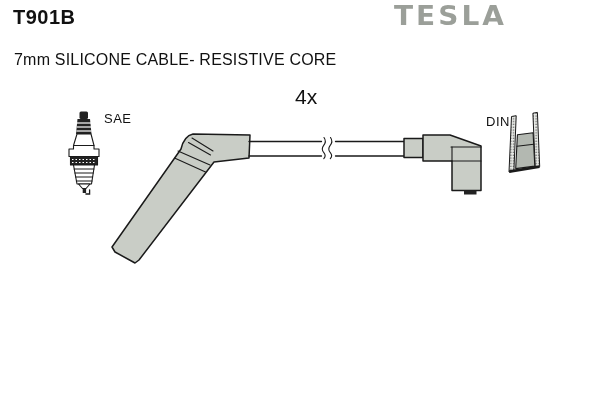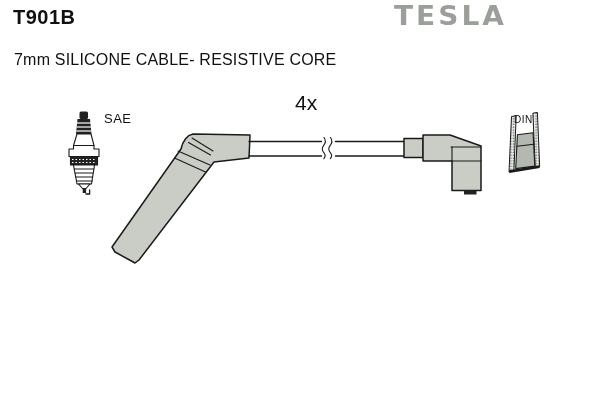--- a/index.html
+++ b/index.html
@@ -3,23 +3,23 @@
 <meta charset="utf-8">
 <style>
   html,body{margin:0;padding:0;background:#fff;}
   .stage{position:relative;width:600px;height:400px;background:#ffffff;overflow:hidden;
          font-family:"Liberation Sans", sans-serif;color:#111;}
   .lbl{position:absolute;line-height:1;white-space:nowrap;}
   .part-number{left:13px;top:7px;font-size:20px;font-weight:bold;letter-spacing:.5px;}
   .subtitle{left:14px;top:28px;font-size:16px;letter-spacing:.2px;margin-top:24px;}
   .brand{left:394px;top:4px;font-size:28px;font-weight:bold;letter-spacing:3px;
          font-family:"DejaVu Sans", sans-serif;color:#9b9f99;transform:scaleY(.92);transform-origin:top left;}
-  .qty{left:295px;top:92px;font-size:21px;}
+  .qty{left:295px;top:86px;font-size:21px;}
   .sae{left:104px;top:112px;font-size:13px;letter-spacing:.5px;}
-  .din{left:514px;top:115px;font-size:10px;letter-spacing:.5px;}
+  .din{left:486px;top:115px;font-size:13px;letter-spacing:.5px;}
   svg{position:absolute;left:0;top:0;}
   .fs{stroke:#1a1a1a;stroke-width:1.5;stroke-linejoin:round;}
   .fst{stroke:#1a1a1a;stroke-width:1.1;stroke-linejoin:round;}
   .ln{stroke:#1a1a1a;stroke-width:1.3;fill:none;stroke-linecap:round;}
   .lnt{stroke:#1a1a1a;stroke-width:1.1;fill:none;stroke-linecap:round;}
   .wht{fill:#ffffff;}
 </style>
 </head>
 <body>
 

